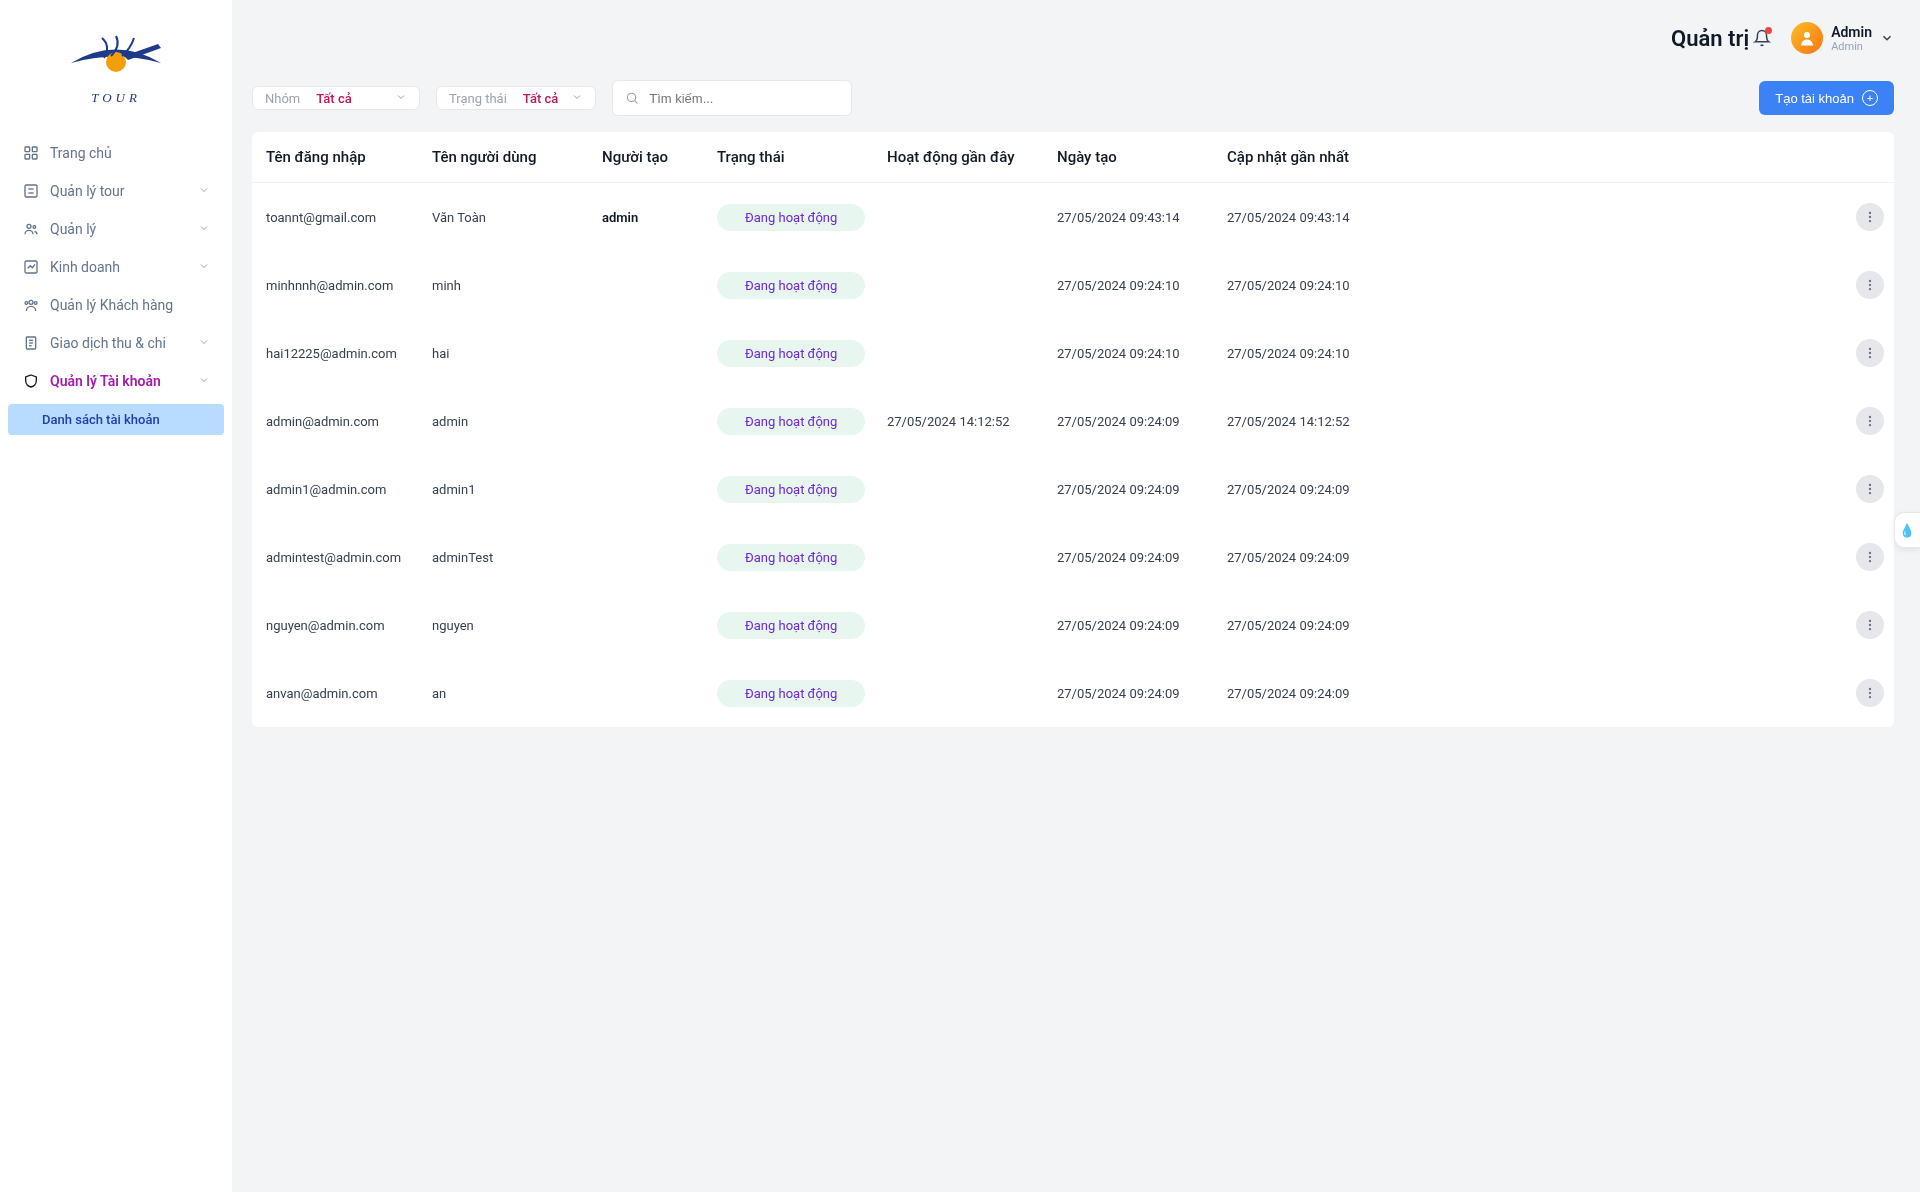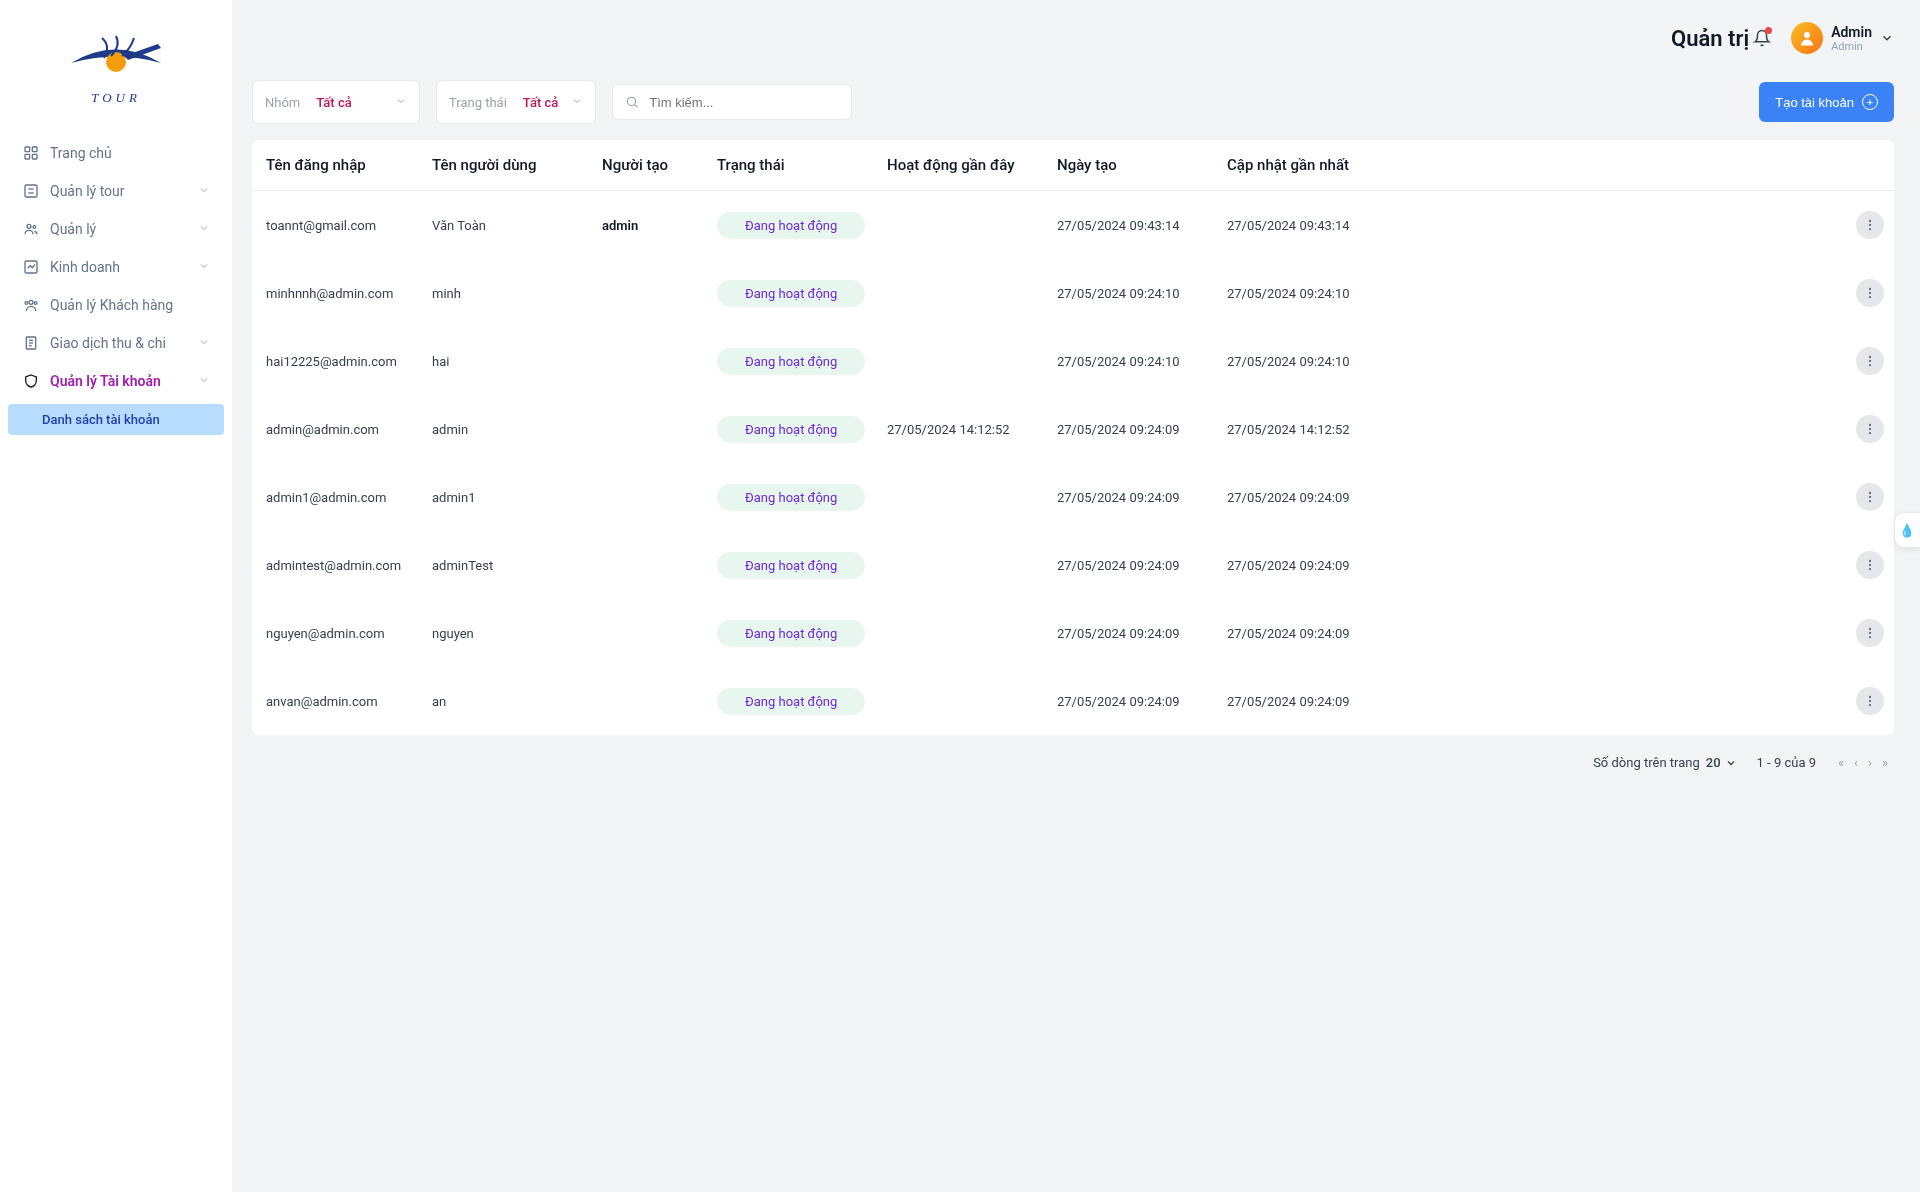--- a/index.html
+++ b/index.html
@@ -23,27 +23,27 @@
     .page-title { font-size:22px; font-weight:600; color:#111827; }
     .top-right { display:flex; align-items:center; gap:16px; }
     .bell-wrap { position:relative; width:26px; height:26px; display:flex; align-items:center; justify-content:center; cursor:pointer; color:#374151; }
     .bell-dot { position:absolute; top:2px; right:3px; width:7px; height:7px; background:#ef4444; border-radius:50%; }
     .user-block { display:flex; align-items:center; gap:8px; cursor:pointer; }
     .avatar { width:32px; height:32px; border-radius:50%; background:linear-gradient(135deg,#fbbf24,#f97316); display:flex; align-items:center; justify-content:center; color:#fff; font-size:14px; }
     .user-name { font-weight:600; font-size:14px; color:#111827; }
     .user-role { font-size:11px; color:#94a3b8; }
 
     .filter-row { display:flex; align-items:center; gap:16px; }
-    .select-box { background:#fff; border:1px solid #e5e7eb; border-radius:6px; height:44px; padding:0 12px; display:flex; align-items:center; gap:10px; min-width:168px; cursor:pointer; font-size:13px; }
+    .select-box { background:#fff; border:1px solid #e5e7eb; border-radius:6px; height:24px; padding:0 12px; display:flex; align-items:center; gap:10px; min-width:168px; cursor:pointer; font-size:13px; }
     .select-label { color:#9ca3af; }
     .select-value { color:#be185d; font-weight:500; margin-left:6px; }
     .select-caret { margin-left:auto; color:#9ca3af; }
     .search-box { background:#fff; border:1px solid #e5e7eb; border-radius:6px; height:36px; padding:0 12px; display:flex; align-items:center; gap:10px; min-width:240px; }
     .search-box input { border:none; outline:none; font-size:13px; color:#374151; background:transparent; width:100%; }
-    .create-btn { margin-left:auto; background:#3b82f6; color:#fff; border:none; border-radius:6px; height:40px; padding:0 16px; display:flex; align-items:center; gap:8px; cursor:pointer; font-size:13px; font-weight:500; }
+    .create-btn { margin-left:auto; background:#3b82f6; color:#fff; border:none; border-radius:6px; height:34px; padding:0 16px; display:flex; align-items:center; gap:8px; cursor:pointer; font-size:13px; font-weight:500; }
     .plus-circle { width:16px; height:16px; border:1.5px solid #fff; border-radius:50%; display:flex; align-items:center; justify-content:center; font-size:11px; line-height:1; }
 
     .table-card { background:#fff; border-radius:6px; margin-top:16px; overflow:hidden; }
     table { width:100%; border-collapse:collapse; }
     thead th { text-align:left; font-weight:500; font-size:15px; color:#111827; padding:16px 10px; border-bottom:1px solid #eef0f3; }
     thead th:first-child { padding-left:14px; }
     tbody td { padding:20px 10px; font-size:13px; color:#374151; vertical-align:middle; }
     tbody td:first-child { padding-left:14px; }
     .status-pill { display:inline-flex; align-items:center; justify-content:center; background:#e7f7ef; color:#6d28d9; border-radius:14px; padding:6px 28px; font-size:13px; min-width:140px; }
     .row-action { width:28px; height:28px; border-radius:50%; background:#e5e7eb; color:#6b7280; display:flex; align-items:center; justify-content:center; cursor:pointer; }
@@ -377,34 +377,18 @@
                     <circle cx="12" cy="12" r="2"></circle>
                     <circle cx="12" cy="19" r="2"></circle>
                   </svg>
                 </div>
               </td>
             </tr>
           </tbody>
       </table>
     </div>
 
-    <div class="pagination-bar">
-      <div class="page-select">
-        <span>Số dòng trên trang</span>
-        <span style="margin-left:2px;font-weight:500;">20</span>
-        <svg width="12" height="12" viewBox="0 0 24 24" fill="none" stroke="#374151" stroke-width="2.5">
-            <polyline points="6 9 12 15 18 9"></polyline>
-          </svg>
-      </div>
-      <div>1 - 9 của 9</div>
-      <div class="page-nav">
-        <span>«</span>
-        <span>‹</span>
-        <span>›</span>
-        <span>»</span>
-      </div>
-    </div>
   </main>
 </div>
 
 <div class="float-tab">
     <span>💧</span>
   </div>
 
 </body></html>

